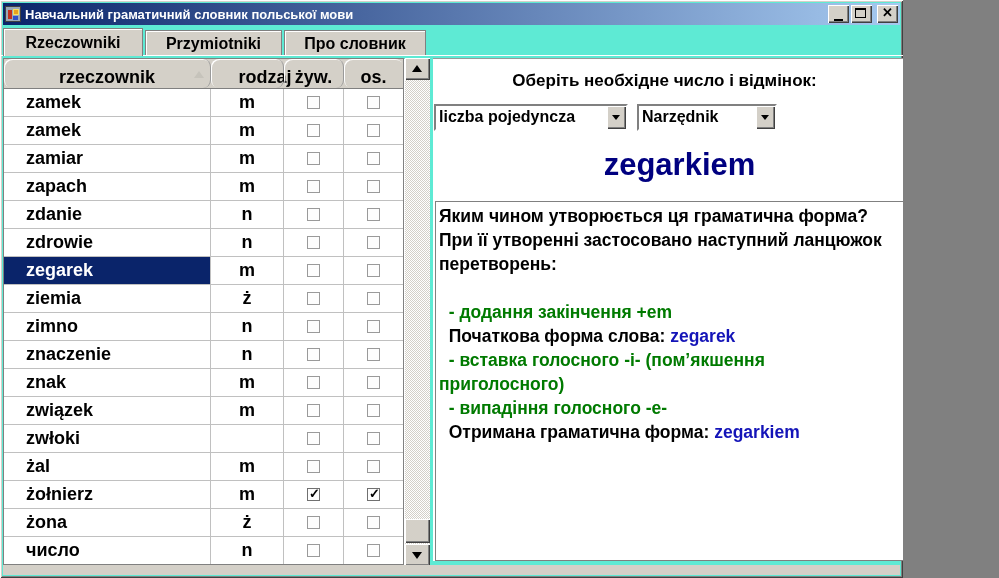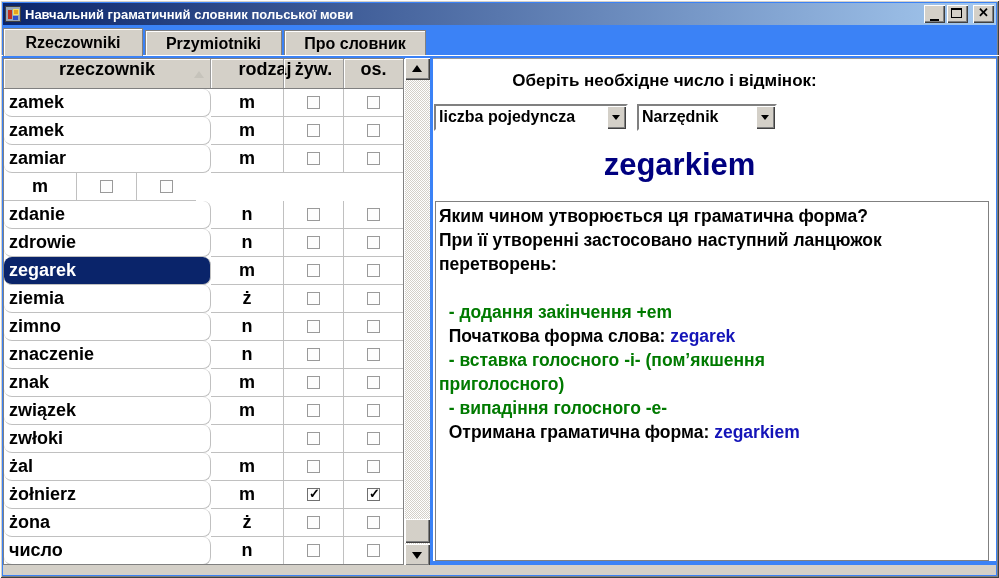--- a/index.html
+++ b/index.html
@@ -1,17 +1,17 @@
 <!DOCTYPE html>
 <html><head>
 <meta charset="utf-8">
 <style>
   html,body{margin:0;padding:0;background:#808080;}
   *{box-sizing:border-box;font-family:"Liberation Sans",sans-serif;}
-  .window{position:relative;width:999px;height:578px;background:#3b82f6;
+  .window{position:relative;width:903px;height:578px;background:#5eead4;
     box-shadow:inset 1px 1px #fff, inset -1px -1px #404040, inset 2px 2px #d4d0c8, inset -2px -2px #808080;
     overflow:hidden;}
   
   .titlebar{position:absolute;left:3px;top:3px;right:3px;height:22px;
     background:linear-gradient(to right,#0A246A,#A6CAF0);display:flex;align-items:center;}
   .app-icon{width:16px;height:16px;margin:0 4px 0 2px;position:relative;background:#9aa8b8;border:1px solid #404040;}
   .app-icon .r{position:absolute;left:2px;top:3px;width:4px;height:9px;background:#c03020;}
   .app-icon .y{position:absolute;left:7px;top:2px;width:6px;height:6px;background:#e8a020;border:1px solid #f5e060;}
   .app-icon .b{position:absolute;left:7px;top:9px;width:5px;height:4px;background:#3050c8;}
   .title-text{color:#fff;font-weight:bold;font-size:13px;white-space:nowrap;}
@@ -25,29 +25,29 @@
     box-shadow:inset 1px 1px #fff;font-weight:bold;font-size:16px;text-align:center;
     display:flex;align-items:center;justify-content:center;}
   .tab.active{left:3px;top:28px;width:140px;height:28px;z-index:3;}
   .tab.t2{left:145px;top:30px;width:137px;height:26px;}
   .tab.t3{left:284px;top:30px;width:142px;height:26px;}
   .tabpage-edge{position:absolute;left:0;top:55px;width:999px;height:1px;background:#fff;}
   
   .grid{position:absolute;left:3px;top:58px;width:401px;height:507px;background:#fff;
     border:1px solid #808080;box-shadow:1px 1px #fff;overflow:hidden;}
   .ghead{display:flex;height:30px;background:#D4D0C8;border-bottom:1px solid #808080;}
-  .gh{font-weight:bold;font-size:18px;display:flex;align-items:flex-start;justify-content:center;
-    border-right:1px solid #9a9a9a;box-shadow:inset 1px 1px #fff;position:relative;}
+  .gh{font-weight:bold;font-size:18px;display:flex;align-items:flex-end;justify-content:center;
+    border-right:1px solid #9a9a9a;box-shadow:inset 1px 1px #fff;position:relative;border-radius:8px;}
   .gh.c0{width:207px;}.gh.c1{width:73px;padding-left:36px;}.gh.c2{width:60px;}.gh.c3{width:59px;border-right:none;}
   .sort-tri{position:absolute;right:6px;top:12px;width:0;height:0;
     border-left:5px solid transparent;border-right:5px solid transparent;border-bottom:7px solid #c6c3bb;}
   .trow{display:flex;height:28px;}
   .td{border-right:1px solid #c0c0c0;border-bottom:1px solid #c0c0c0;height:28px;
     display:flex;align-items:center;font-weight:bold;font-size:18px;color:#000;background:#fff;}
-  .td.word{width:207px;padding-left:5px;border-radius:8px;}
+  .td.word{width:207px;padding-left:22px;}
   .td.rodz{width:73px;justify-content:center;}
   .td.chk{width:60px;justify-content:center;}
   .td.chk.last{width:59px;border-right:none;}
   .trow.sel .td.word{background:#0A246A;color:#fff;}
   .cb{width:13px;height:13px;border:1px solid #9a9a9a;background:#fdfdfd;position:relative;}
   .cb.checked{border-color:#707070;}
   .cb.checked::after{content:"✓";position:absolute;left:1px;top:-3px;font-size:13px;font-weight:bold;color:#000;}
   
   .vsb{position:absolute;left:405px;top:58px;width:25px;height:508px;}
   .sb-track{position:absolute;left:0;top:0;width:25px;height:508px;background:#fff;
@@ -153,20 +153,21 @@
           <div class="td word">zamiar</div>
           <div class="td rodz">m</div>
           <div class="td chk">
             <div class="cb"></div>
           </div>
           <div class="td chk last">
             <div class="cb"></div>
           </div>
         </div>
         <div class="trow">
+          <div class="td word">zapach</div>
           <div class="td rodz">m</div>
           <div class="td chk">
             <div class="cb"></div>
           </div>
           <div class="td chk last">
             <div class="cb"></div>
           </div>
         </div>
         <div class="trow">
           <div class="td word">zdanie</div>

